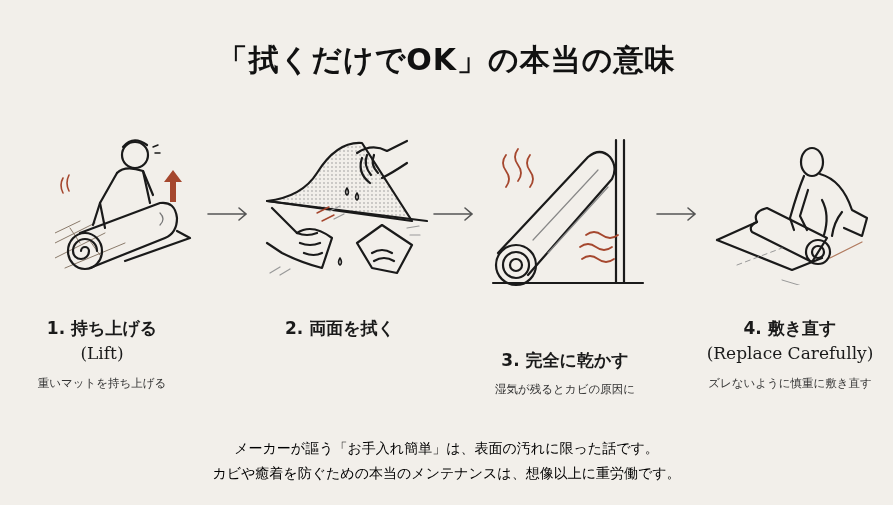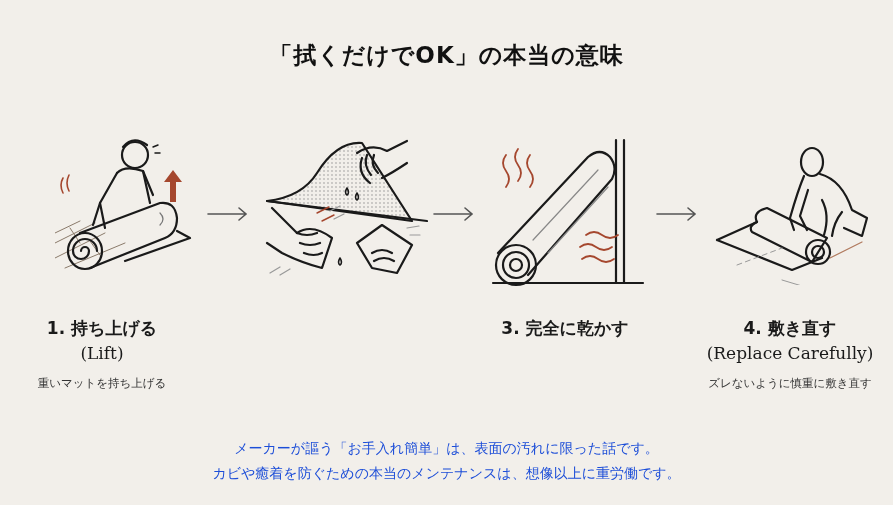--- a/index.html
+++ b/index.html
@@ -5,35 +5,35 @@
   html, body { margin:0; padding:0; }
   body {
     width:893px; height:505px; overflow:hidden;
     background:#f2efea;
     font-family:"DejaVu Sans", sans-serif;
     color:#1a1a1a;
     position:relative;
   }
   .title {
     position:absolute; left:0; top:40px; width:893px;
-    text-align:center; font-size:23px; font-weight:bold;
+    text-align:center; font-size:30px; font-weight:bold;
     letter-spacing:1px; color:#111;
   }
   .illus { position:absolute; }
   .illus svg { display:block; }
   .arrow { position:absolute; top:204px; width:44px; height:20px; }
   .step {
     position:absolute; top:316px; width:220px; text-align:center;
   }
   .step .h1 { font-size:17px; font-weight:bold; color:#1a1a1a; line-height:24px; }
   .step .h2 { font-family:"DejaVu Serif", serif; font-size:17px; color:#1a1a1a; line-height:26px; }
   .step .desc { font-size:11.5px; color:#333; margin-top:9px; line-height:16px; }
   .footer {
     position:absolute; left:0; top:436px; width:893px; text-align:center;
-    font-size:14px; color:#1d4ed8; line-height:25px;
+    font-size:14px; color:#000000; line-height:25px;
   }
 </style>
 </head>
 <body>
 
 <div class="title">「拭くだけでOK」の本当の意味</div>
 
 <div class="illus" style="left:55px;top:133px;">
   <svg width="150" height="140" viewBox="0 0 150 140" fill="none" stroke="#1a1a1a" stroke-width="2.2" stroke-linecap="round" stroke-linejoin="round">
 
@@ -154,23 +154,25 @@
     <path d="M130 72 Q122 82 120 96"></path>
   </svg>
 </div>
 
 <div class="step" style="left:-8px;">
   <div class="h1">1. 持ち上げる</div>
   <div class="h2">(Lift)</div>
   <div class="desc">重いマットを持ち上げる</div>
 </div>
 <div class="step" style="left:230px;">
+  <div class="h1">2. 両面を拭く</div>
 </div>
-<div class="step" style="left:455px;">
+<div class="step" style="left:455px;margin-top:32px;">
   <div class="h1">3. 完全に乾かす</div>
+  <div class="desc">湿気が残るとカビの原因に</div>
 </div>
 <div class="step" style="left:680px;">
   <div class="h1">4. 敷き直す</div>
   <div class="h2">(Replace Carefully)</div>
   <div class="desc">ズレないように慎重に敷き直す</div>
 </div>
 
 <div class="footer">
   <div>メーカーが謳う「お手入れ簡単」は、表面の汚れに限った話です。</div>
   <div>カビや癒着を防ぐための本当のメンテナンスは、想像以上に重労働です。</div>

